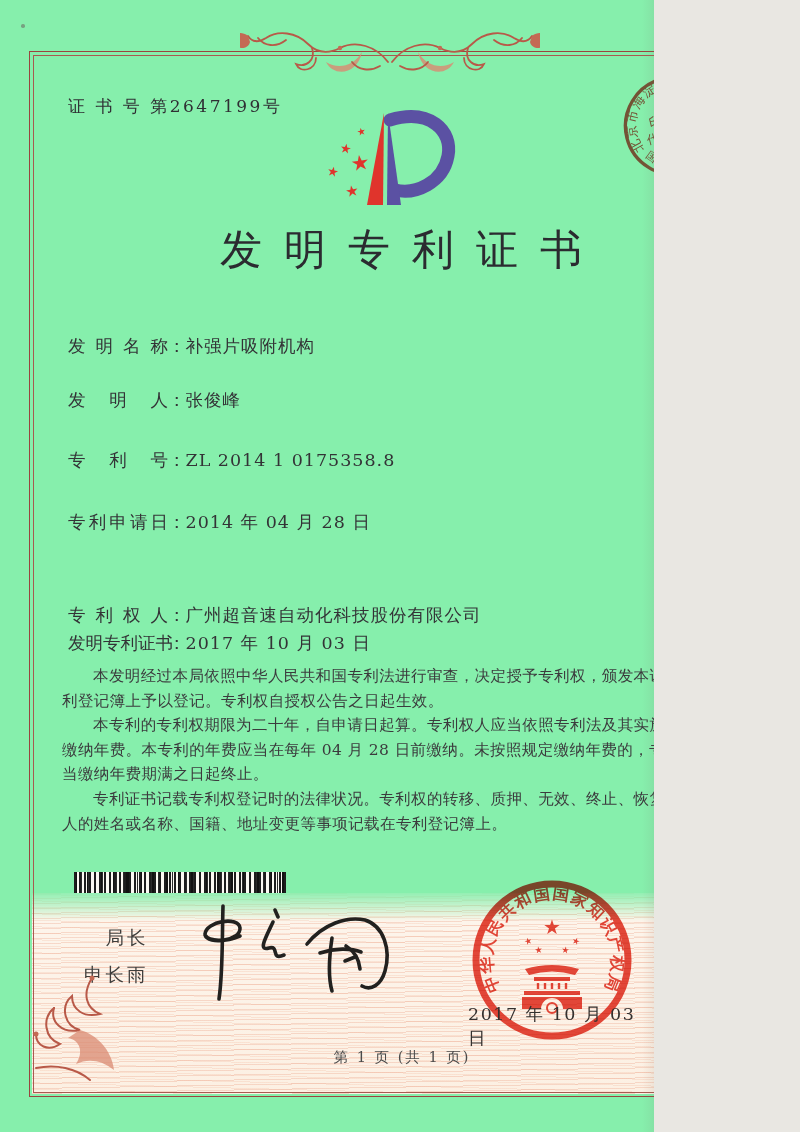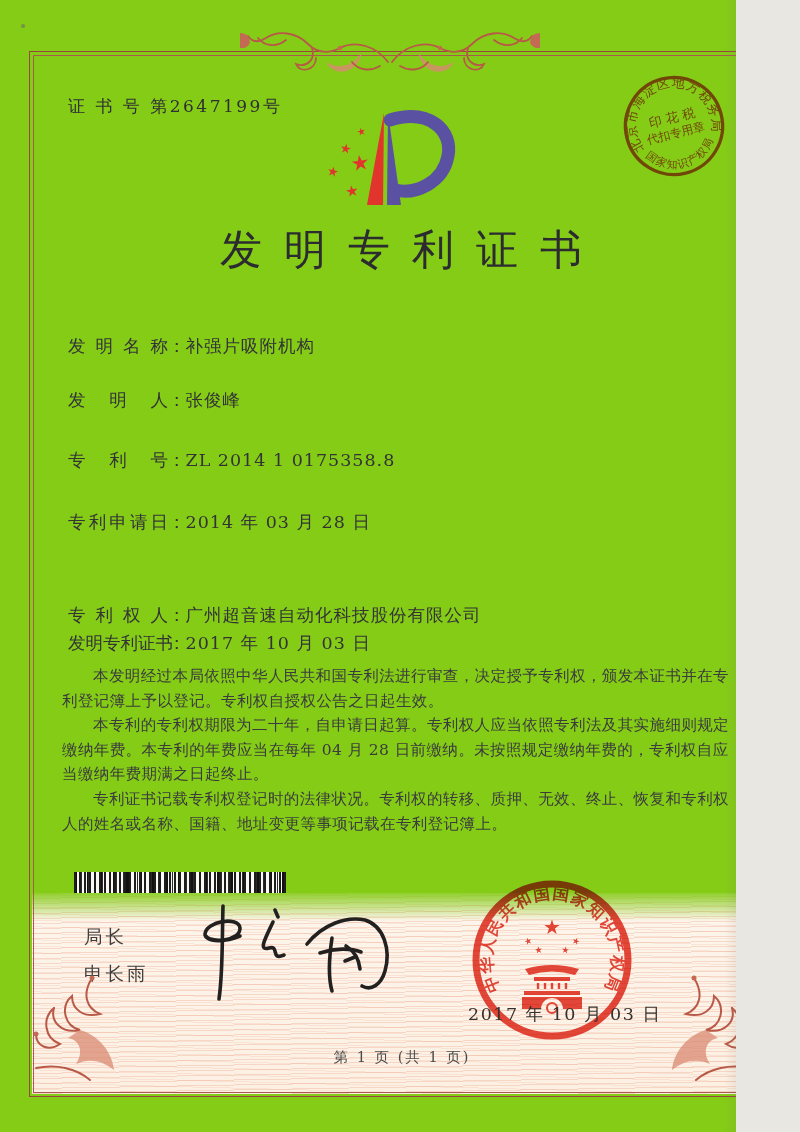--- a/index.html
+++ b/index.html
@@ -1,16 +1,16 @@
 <!DOCTYPE html>
 <html><head>
 <meta charset="utf-8">
 <style>
   html,body{margin:0;padding:0;background:#e9e7e2;}
-  .page{position:relative;width:736px;height:1132px;background:#84cc16;overflow:hidden;
+  .page{position:relative;width:654px;height:1132px;background:#86efac;overflow:hidden;
         font-family:"DejaVu Serif","Liberation Serif",serif;color:#38383a;}
   
   .frame-outer{position:absolute;left:29px;top:51px;width:721px;height:1044px;
         border:1.6px solid #9a453e;z-index:3;pointer-events:none;}
   .frame-inner{position:absolute;left:3px;top:3px;right:3px;bottom:3px;border:1.2px solid #a85a50;}
   .flourish{position:absolute;z-index:4;pointer-events:none;}
   .flourish.top{left:240px;top:14px;}
   .flourish.bl{left:28px;top:972px;}
   .flourish.br{left:648px;top:972px;transform:scaleX(-1);}
   
@@ -36,22 +36,22 @@
       letter-spacing:.4px;color:#3b3b3d;}
   
   .barcode{position:absolute;left:74px;top:872px;width:212px;height:21px;z-index:2;
      background-color:#fbf9f3;
      background-image:
        repeating-linear-gradient(90deg,#1d1d1d 0 2px, rgba(0,0,0,0) 2px 5px),
        repeating-linear-gradient(90deg,#2a2a2a 0 1px, rgba(0,0,0,0) 1px 7px),
        repeating-linear-gradient(90deg,#111 0 3px, rgba(0,0,0,0) 3px 13px);}
   
   .director{position:absolute;left:84px;top:920px;z-index:2;
-      font-family:Liberation Mono, monospace;font-size:18.5px;
-      letter-spacing:3px;color:#3f3e3c;line-height:37px;}
+      font-family:Liberation Serif, serif;font-size:18.5px;
+      letter-spacing:3px;color:#3f3e3c;line-height:37px;text-align:right;}
   .signature{position:absolute;left:195px;top:898px;z-index:2;}
   
   .tax-stamp{position:absolute;left:612px;top:64px;z-index:5;opacity:.9;mix-blend-mode:multiply;}
   .big-seal{position:absolute;left:462px;top:868px;z-index:4;opacity:.92;mix-blend-mode:multiply;}
   .seal-date{position:absolute;left:468px;top:1002px;font-size:17.5px;letter-spacing:1.5px;
       color:#34302e;z-index:5;}
   .footer{position:absolute;left:92px;top:1048px;width:620px;text-align:center;
       font-size:14.5px;letter-spacing:2px;color:#4a4a4a;z-index:2;}
   
   .speck{position:absolute;border-radius:45%;filter:blur(.6px);z-index:6;pointer-events:none;}
@@ -151,21 +151,21 @@
   <div class="field-row" style="top:388px">
     <span class="fl">发明人</span><span>：</span><span class="fv">张俊峰</span>
   </div>
   <div class="field-row" style="top:334px">
     <span class="fl">发明名称</span><span>：</span><span class="fv">补强片吸附机构</span>
   </div>
   <div class="field-row" style="top:448px">
     <span class="fl">专利号</span><span>：</span><span class="fv">ZL 2014 1 0175358.8</span>
   </div>
   <div class="field-row" style="top:510px">
-    <span class="fl">专利申请日</span><span>：</span><span class="fv">2014 年 03 月 28 日</span>
+    <span class="fl">专利申请日</span><span>：</span><span class="fv">2014 年 04 月 28 日</span>
   </div>
   <div class="field-row" style="top:603px">
     <span class="fl">专利权人</span><span>：</span><span class="fv">广州超音速自动化科技股份有限公司</span>
   </div>
   <div class="field-row" style="top:631px">
     <span class="fl">发明专利证书</span><span>：</span><span class="fv">2017 年 10 月 03 日</span>
   </div>
 
   <div class="body-text">
     <p>本发明经过本局依照中华人民共和国专利法进行审查，决定授予专利权，颁发本证书并在专利登记簿上予以登记。专利权自授权公告之日起生效。</p>

